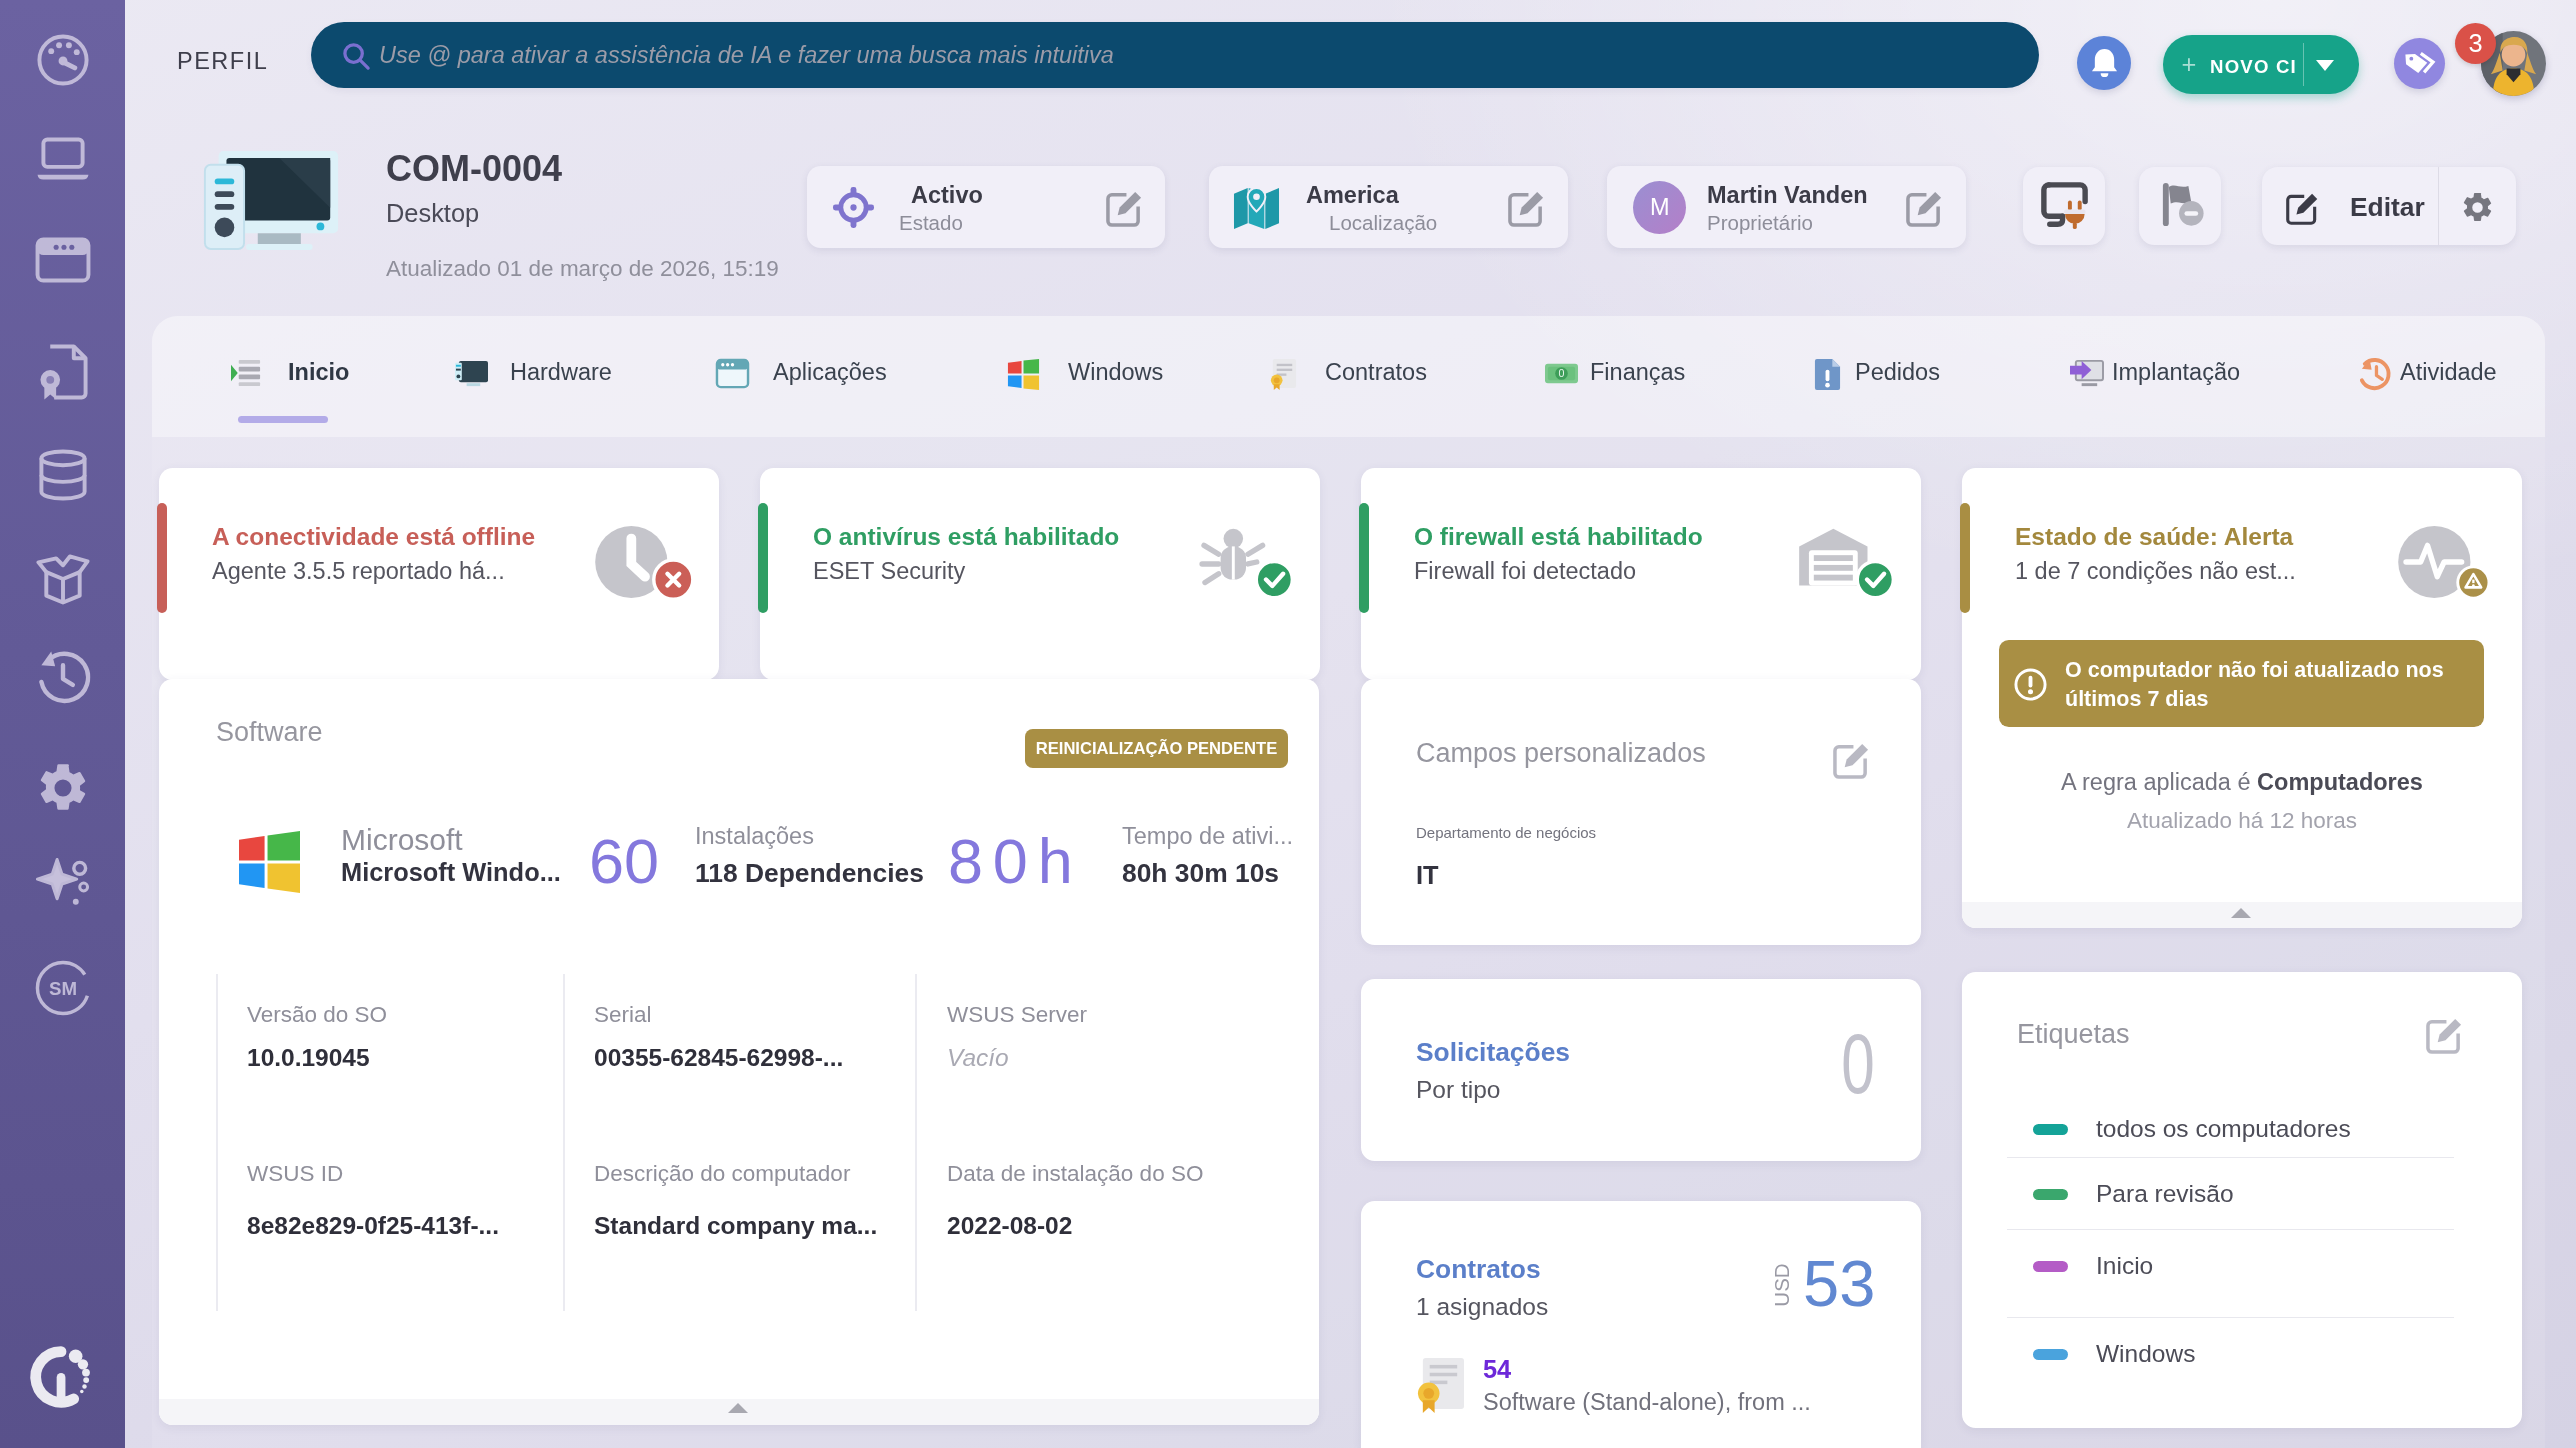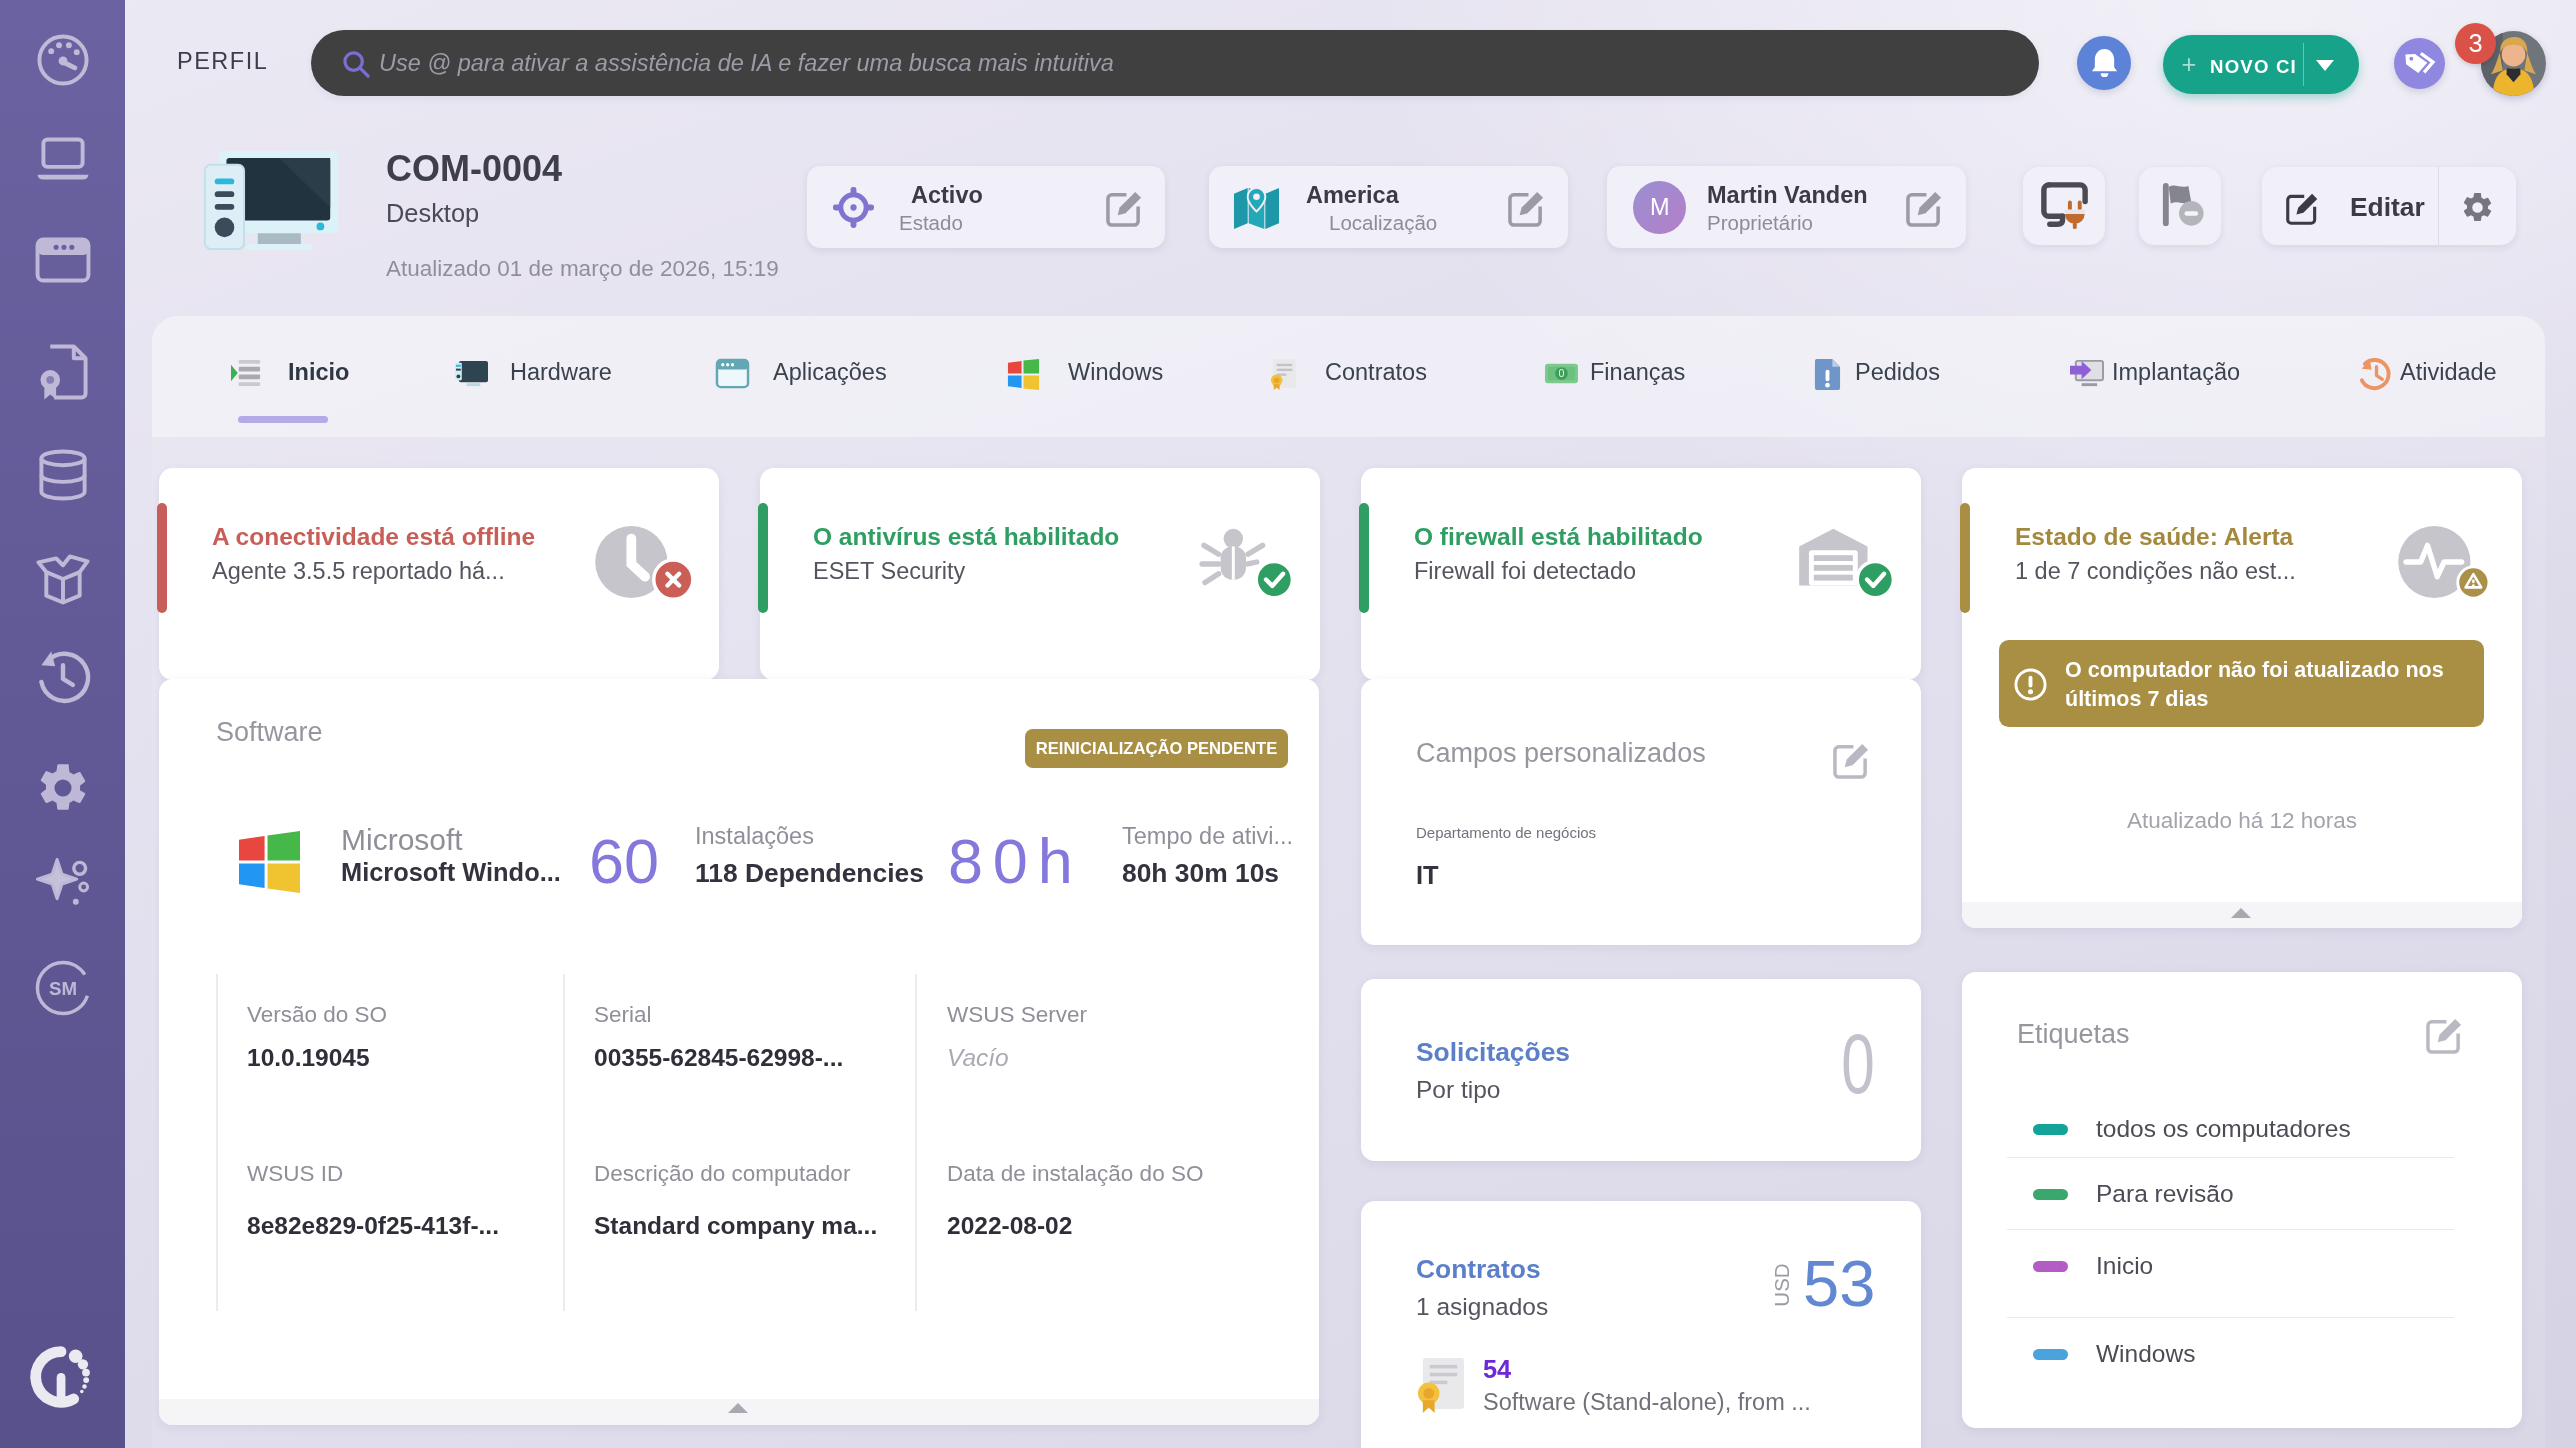--- a/index.html
+++ b/index.html
@@ -11,21 +11,21 @@
     linear-gradient(160deg, #ebe9f3 0%, #e2dfee 45%, #d5d2e4 100%);
   position:relative; overflow:hidden; color:#3c3c49;
 }
 .abs { position:absolute; }
 
 #sidebar { left:0; top:0; width:125px; height:1449px;
   background:linear-gradient(180deg,#6b62a1 0%, #625a97 45%, #59518b 100%); }
 .sic { position:absolute; left:63px; transform:translate(-50%,-50%); opacity:0.88; }
 
 #perfil { left:177px; top:48px; font-size:23.5px; letter-spacing:1.5px; color:#3e3e4b; }
-#search { left:311px; top:30px; width:1728px; height:66px; background:#404040; border-radius:33px;
+#search { left:311px; top:22px; width:1728px; height:66px; background:#0c4a6e; border-radius:33px;
   box-shadow:0 2.9px 7.8px rgba(70,70,120,0.07); }
 #search .ph { position:absolute; left:68px; top:19.6px; font-size:23.5px; font-style:italic; color:#9c9ca8; }
 .circbtn { border-radius:50%; box-shadow:0 2.9px 7.8px rgba(70,70,120,0.18); }
 #bell { left:2077px; top:36px; width:54px; height:54px; background:#5c83d8; }
 #novoci { left:2163px; top:35px; width:196px; height:59px; background:#16a389; border-radius:29px;
   box-shadow:0 3.9px 9.8px rgba(22,163,137,0.35); color:#fff; }
 #novoci .plus { position:absolute; left:18.6px; top:14.7px; font-size:25.4px; color:#a8ded3; }
 #novoci .lbl { position:absolute; left:47px; top:20.5px; font-size:18.6px; font-weight:bold; letter-spacing:1.2px; }
 #novoci .div { position:absolute; left:140px; top:7.8px; width:1px; height:43px; background:rgba(255,255,255,0.35); }
 #novoci .car { position:absolute; left:153px; top:24.5px; width:0; height:0; border-left:9.8px solid transparent; border-right:9.8px solid transparent; border-top:11.7px solid #fff; }
@@ -404,20 +404,21 @@
       <path d="M81 60 L81 63.6" stroke="#fff" stroke-width="2.4"></path>
       <circle cx="81" cy="66.2" r="1.4" fill="#fff"></circle>
     </svg>
   <div style="position:absolute;left:37px;top:172px;width:485px;height:87px;background:#a98f44;border-radius:9.8px;"></div>
   <svg style="position:absolute;left:51px;top:199px;" width="35" height="35" viewBox="0 0 36 36">
       <circle cx="18" cy="18" r="15" fill="none" stroke="#fff" stroke-width="3"></circle>
       <rect x="16" y="9" width="4" height="12" rx="2" fill="#fff"></rect>
       <circle cx="18" cy="25.5" r="2.6" fill="#fff"></circle>
     </svg>
   <div style="position:absolute;left:103px;top:188px;width:421px;font-size:21.5px;font-weight:bold;color:#fff;line-height:29px;">O computador não foi atualizado nos últimos 7 dias</div>
+  <div style="position:absolute;left:0;top:301px;width:560px;text-align:center;font-size:23.5px;color:#74747f;">A regra aplicada é <b style="color:#4a4a55;">Computadores</b></div>
   <div style="position:absolute;left:0;top:340px;width:560px;text-align:center;font-size:22.5px;color:#a3a3ad;">Atualizado há 12 horas</div>
   <div class="cfoot"></div>
     <div class="uparr" style="left:269px;top:440px;"></div>
 </div>
 
 <div id="software" class="abs card">
   <span class="ctitle" style="left:57px;top:38px;">Software</span>
   <div style="position:absolute;left:866px;top:50px;width:263px;height:39px;background:#a98f44;border-radius:7.8px;color:#fff;font-size:16.6px;font-weight:bold;text-align:center;line-height:39px;white-space:nowrap;">REINICIALIZAÇÃO PENDENTE</div>
   <svg style="position:absolute;left:80px;top:152px;" width="61" height="63" viewBox="0 0 62 64">
       <path d="M0 9 L26 5 L26 30 L0 30 Z" fill="#e8473f"></path>

